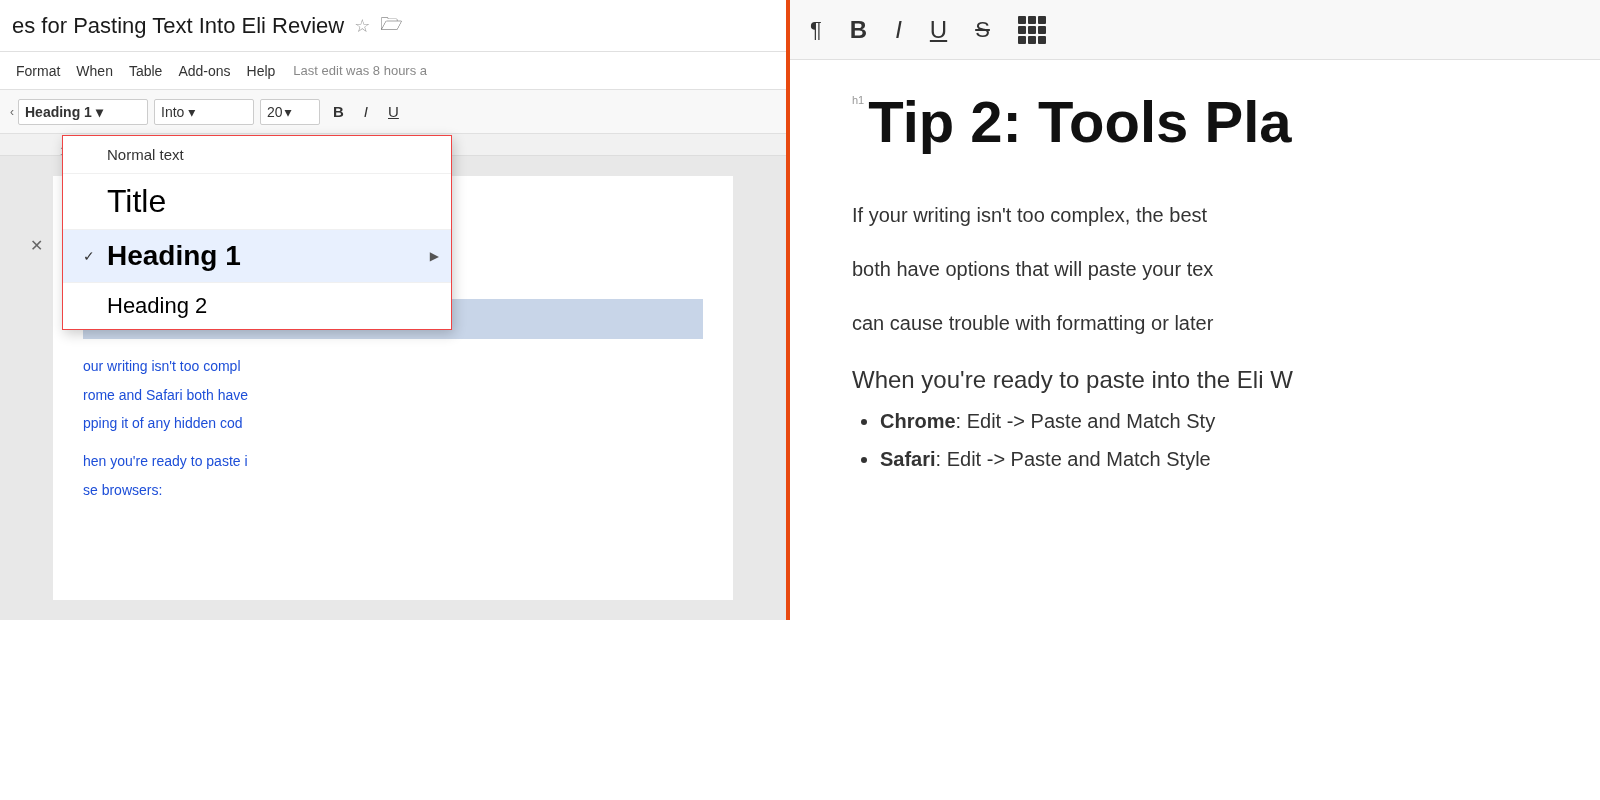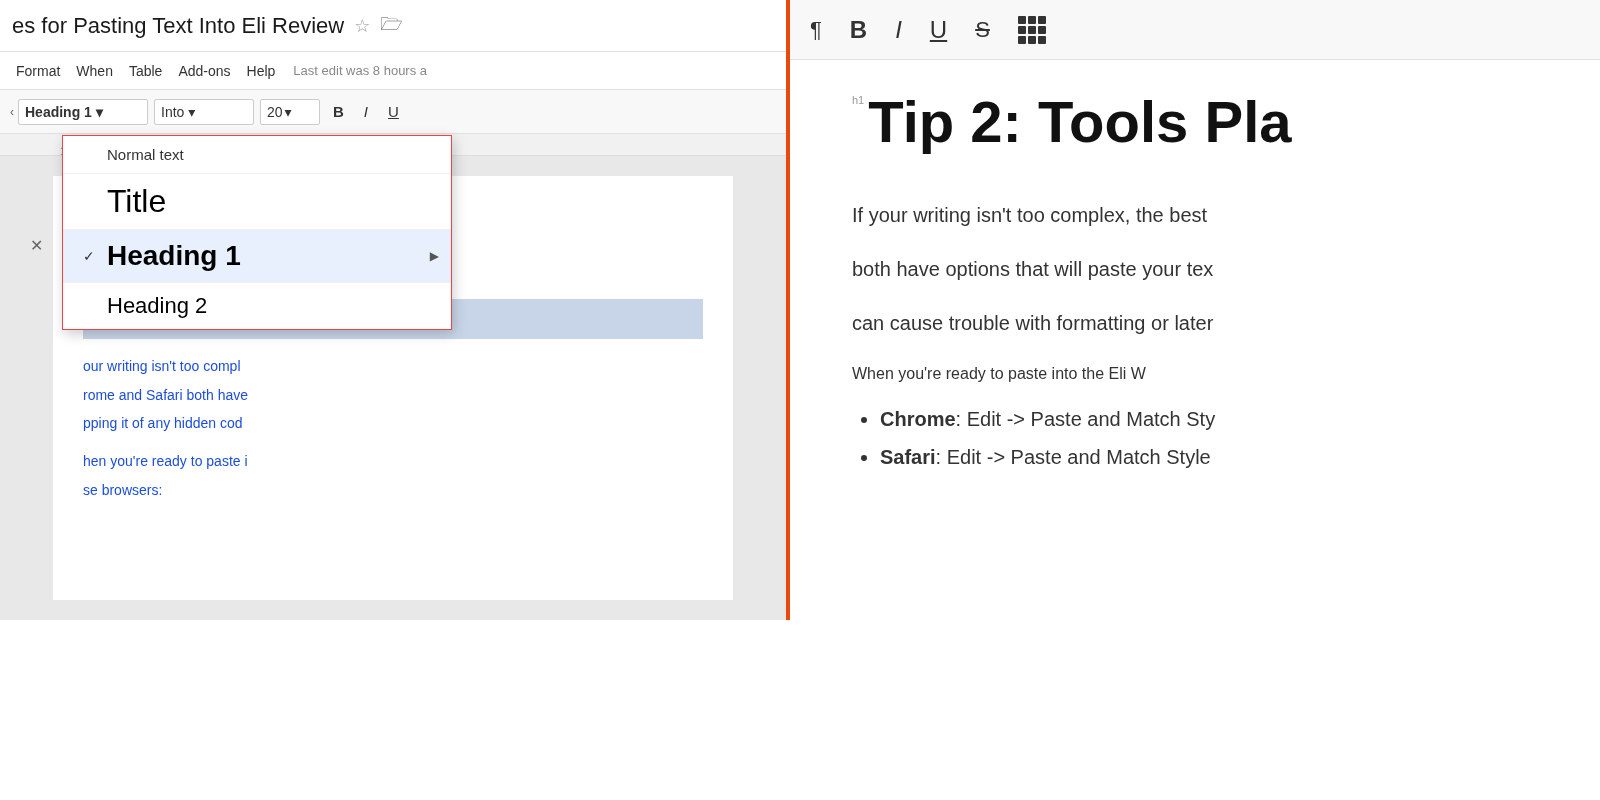--- a/index.html
+++ b/index.html
@@ -331,24 +331,24 @@
     }
 
     .right-body-text {
       font-size: 20px;
       color: #333;
       line-height: 1.7;
       margin-bottom: 20px;
     }
 
     .right-small-text {
-      font-size: 16px;
+      font-size: 24px;
       color: #333;
       line-height: 1.7;
-      margin-bottom: 16px;
+      margin-bottom: 4px;
     }
 
     .bullet-list {
       list-style: disc;
       padding-left: 28px;
       font-size: 20px;
       color: #333;
     }
     .bullet-list li {
       margin-bottom: 6px;

